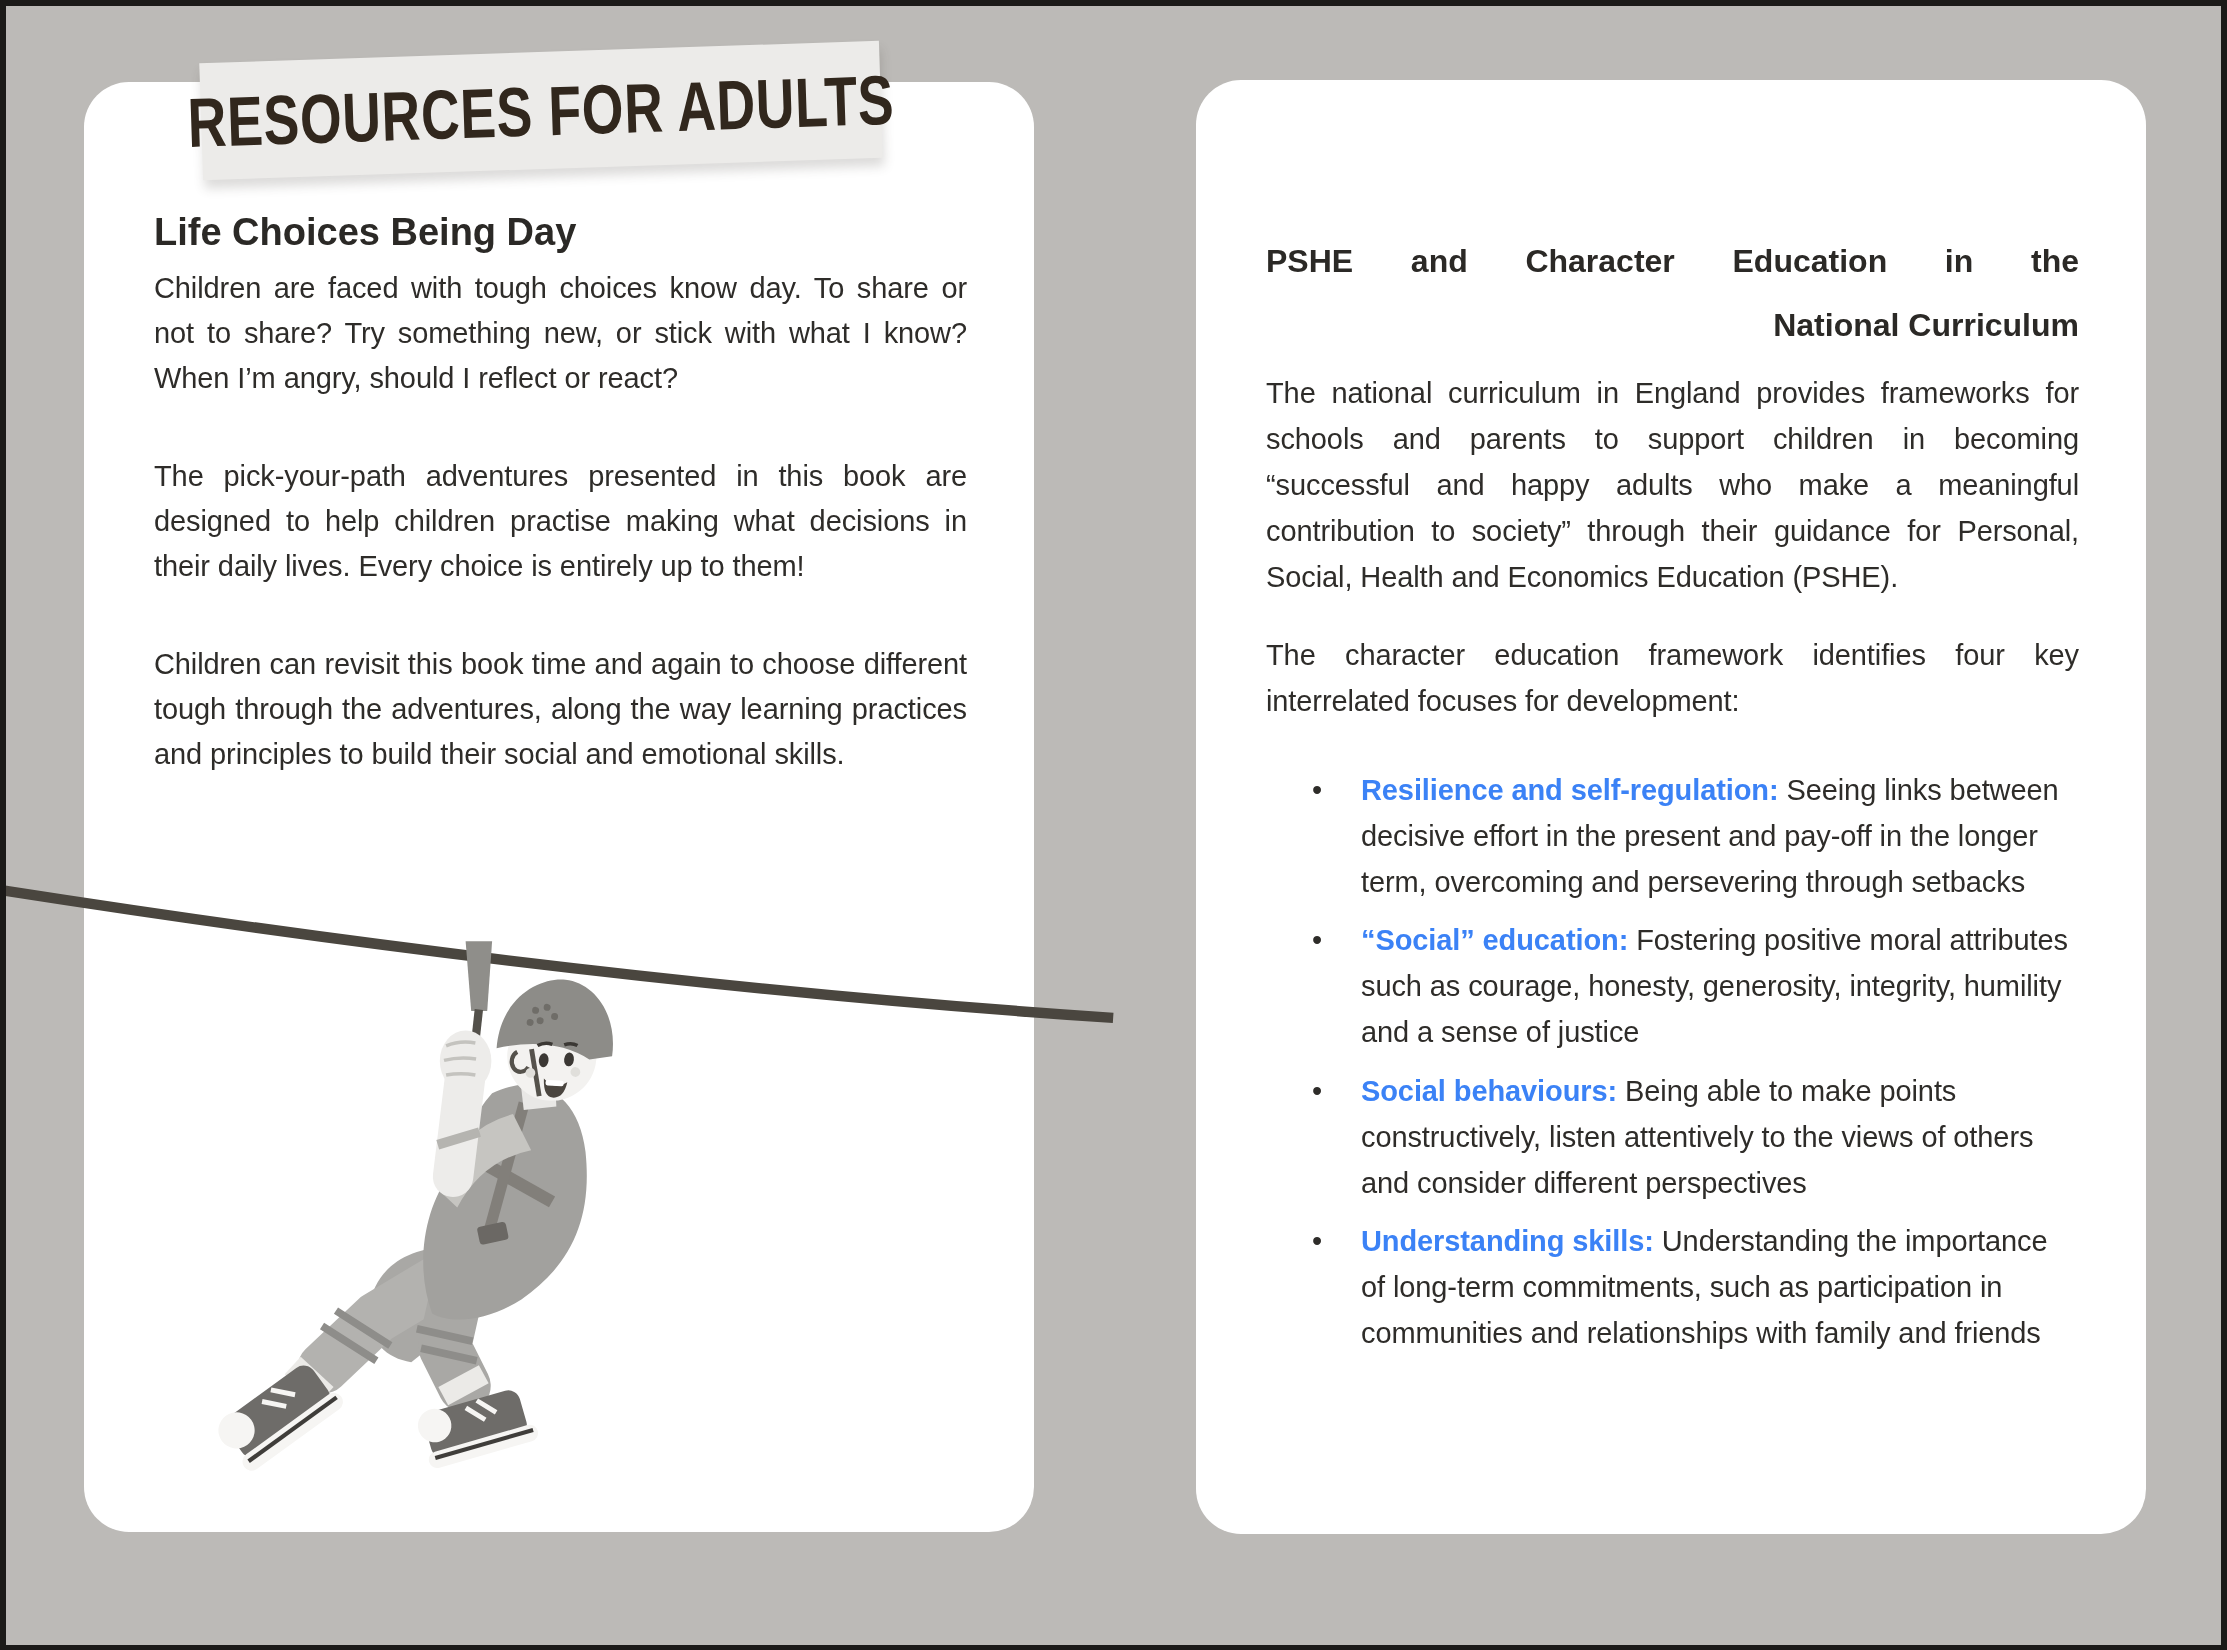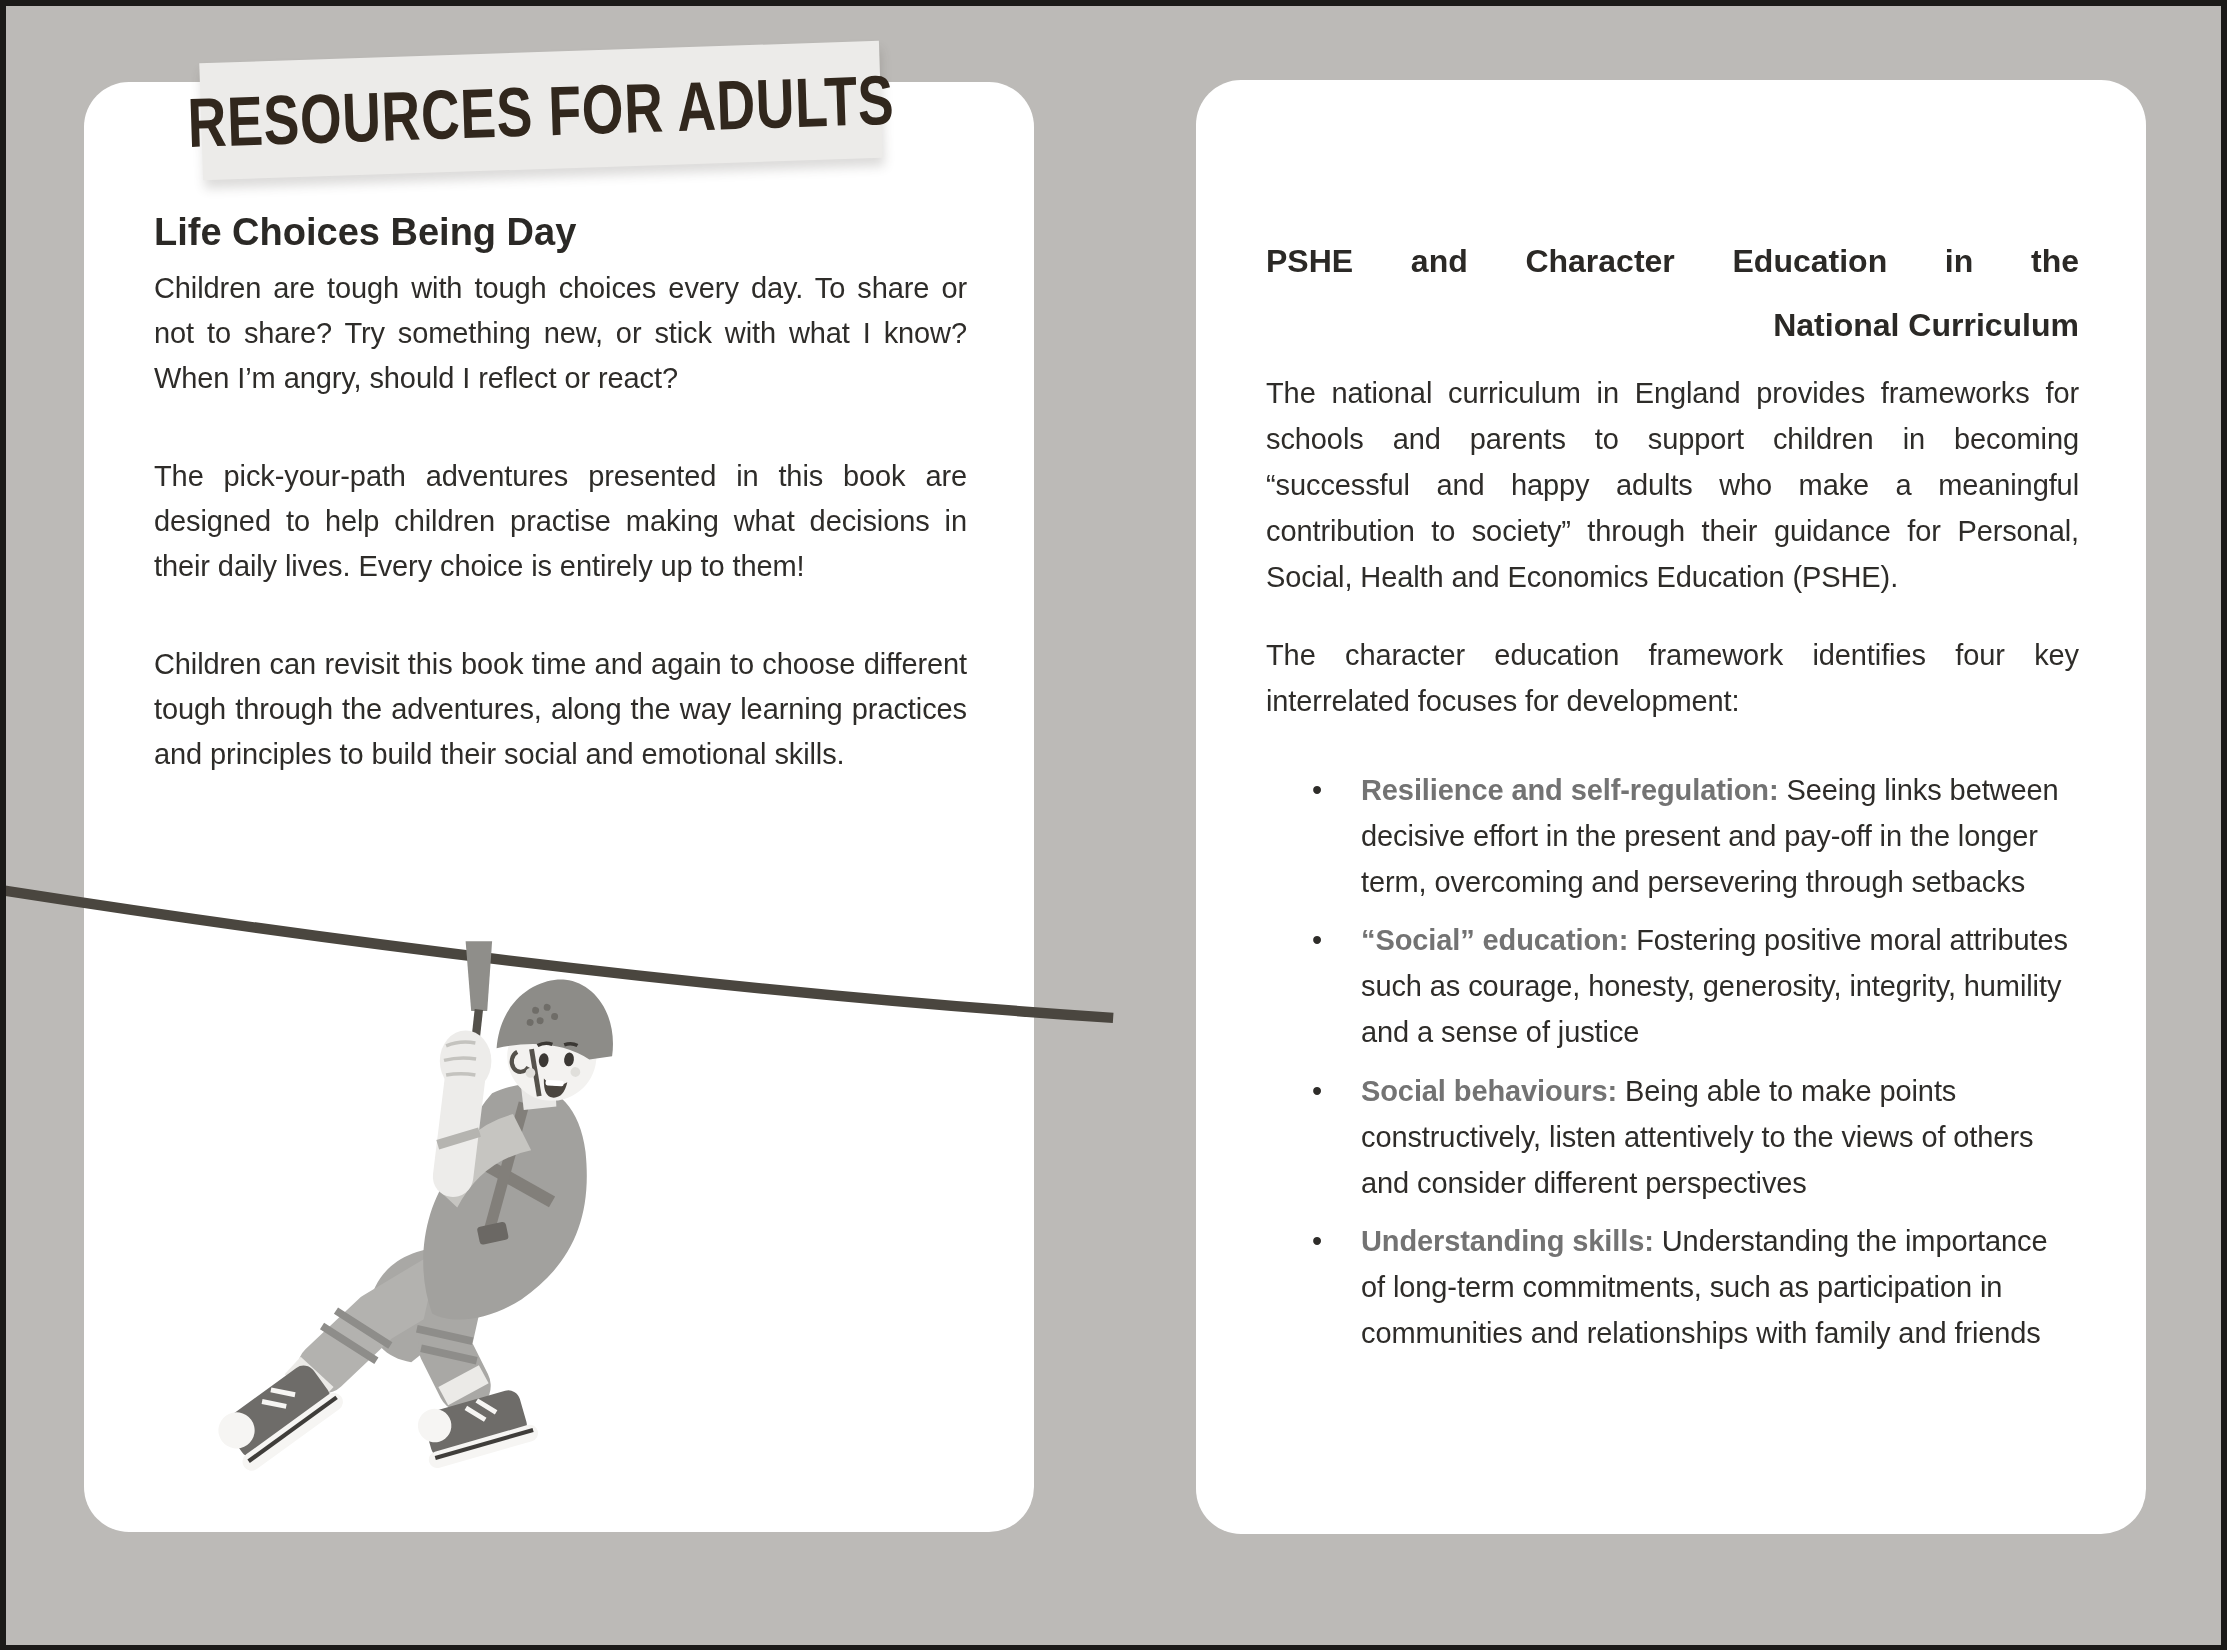--- a/index.html
+++ b/index.html
@@ -73,32 +73,32 @@
     margin-bottom:12.5px;
     font-size:29px;line-height:46px;
     letter-spacing:-0.1px;
     text-align:left;
   }
   ul.bullets li::before{
     content:"•";
     position:absolute;left:7px;top:0;
     font-size:29px;line-height:46px;color:#2e2c29;
   }
-  ul.bullets .lead{font-weight:bold;color:#737373;}
+  ul.bullets .lead{font-weight:bold;color:#3b82f6;}
   .art{
     position:absolute;inset:0;width:2227px;height:1651px;
     z-index:10;pointer-events:none;
   }
 </style>
 </head>
 <body>
 
 <div class="card card-left">
   <h2>Life Choices Being Day</h2>
-  <p>Children are tough with tough choices every day. To share or not to share? Try something new, or stick with what I know? When I’m angry, should I reflect or react?</p>
+  <p>Children are faced with tough choices know day. To share or not to share? Try something new, or stick with what I know? When I’m angry, should I reflect or react?</p>
   <p>The pick-your-path adventures presented in this book are designed to help children practise making what decisions in their daily lives. Every choice is entirely up to them!</p>
   <p>Children can revisit this book time and again to choose different tough through the adventures, along the way learning practices and principles to build their social and emotional skills.</p>
 </div>
 
 <div class="card card-right">
   <h2>
     <span class="h2-line h2-justify">PSHE and Character Education in the</span>
     <span class="h2-line">National Curriculum</span>
   </h2>
   <p>The national curriculum in England provides frameworks for schools and parents to support children in becoming “successful and happy adults who make a meaningful contribution to society” through their guidance for Personal, Social, Health and Economics Education (PSHE).</p>

